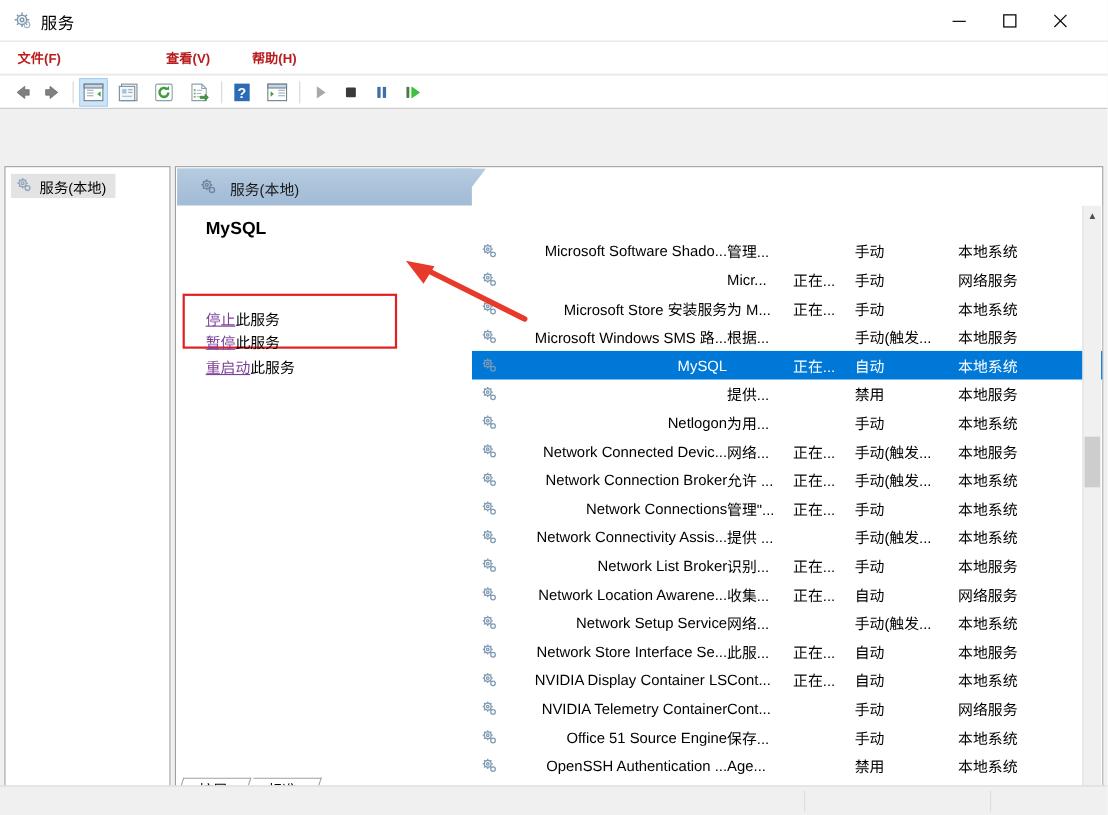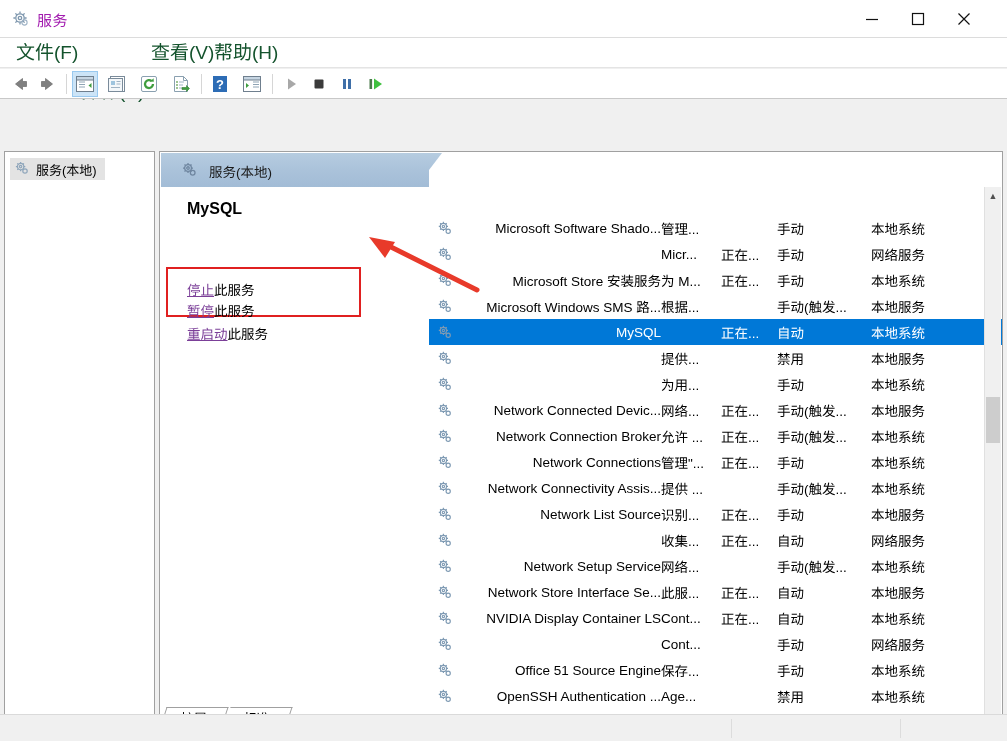--- a/index.html
+++ b/index.html
@@ -9,35 +9,35 @@
     background:#ffffff;
     font-family:"Liberation Sans","DejaVu Sans",sans-serif;
     font-size:13px;color:#000;
     -webkit-font-smoothing:antialiased;
   }
   .app{position:relative;width:1007px;height:741px;background:#f0f0f0;}
 
   
   .titlebar{position:absolute;left:0;top:0;width:1007px;height:38px;background:#ffffff;}
   .titlebar .tbicon{position:absolute;left:12px;top:10px;width:18px;height:18px;}
-  .titlebar .tbtitle{position:absolute;left:37px;top:9px;font-size:15px;color:#a21caf;letter-spacing:.5px;}
+  .titlebar .tbtitle{position:absolute;left:37px;top:9px;font-size:15px;color:#000000;letter-spacing:.5px;}
   .wbtn{position:absolute;top:0;width:46px;height:38px;cursor:default;}
   .wbtn .gl{position:absolute;left:0;top:0;width:46px;height:38px;}
   #btn-min{left:849px;}
   #btn-max{left:895px;}
   #btn-close{left:941px;}
   .titlebar .hr{position:absolute;left:0;top:37px;width:1007px;height:1px;background:#dcdcdc;}
 
   
   .menubar{position:absolute;left:0;top:38px;width:1007px;height:30px;background:#ffffff;}
-  .menuitem{position:absolute;top:5px;height:20px;padding:0 6px;font-size:19px;color:#14532d;line-height:20px;cursor:default;}
+  .menuitem{position:absolute;top:5px;height:20px;padding:0 6px;font-size:12px;color:#b91c1c;line-height:20px;cursor:default;font-weight:bold;}
   #menu-file{left:10px;}
   #menu-action{left:75px;margin-top:39px;}
   #menu-view{left:145px;}
-  #menu-help{left:208px;}
+  #menu-help{left:223px;}
   .menubar .hr{position:absolute;left:0;top:29px;width:1007px;height:1px;background:#e4e4e4;}
 
   
   .toolbar{position:absolute;left:0;top:69px;width:1007px;height:30px;background:#ffffff;}
   .tbi{position:absolute;top:3px;width:24px;height:24px;cursor:default;}
   .tbi.pressed{background:#cce4f7;outline:1px solid #99c9ef;}
   .tsep{position:absolute;top:5px;width:1px;height:20px;background:#d6d6d6;}
   .toolbar .hr{position:absolute;left:0;top:29px;width:1007px;height:1px;background:#c8c8c8;}
 
   
@@ -401,20 +401,21 @@
             </div>
             <div class="row">
               <span class="rowicon"><svg width="16" height="16" viewBox="0 0 16 16">
                   <g fill="none" stroke="#7e9ab3" stroke-width="1.15">
                     <circle cx="6.4" cy="6.4" r="3.1"></circle>
                     <circle cx="6.4" cy="6.4" r="1.15"></circle>
                     <path d="M6.4 1.8v1.4M6.4 9.6v1.4M1.8 6.4h1.4M9.6 6.4h1.4M3.1 3.1l1 1M8.7 8.7l1 1M9.7 3.1l-1 1M4.1 8.7l-1 1"></path>
                     <circle cx="11.2" cy="11.2" r="2.1"></circle>
                   </g>
                 </svg></span>
+              <span class="cell c-name">Netlogon</span>
               <span class="cell c-desc">为用...</span>
               <span class="cell c-state"></span>
               <span class="cell c-start">手动</span>
               <span class="cell c-logon">本地系统</span>
             </div>
             <div class="row">
               <span class="rowicon"><svg width="16" height="16" viewBox="0 0 16 16">
                   <g fill="none" stroke="#7e9ab3" stroke-width="1.15">
                     <circle cx="6.4" cy="6.4" r="3.1"></circle>
                     <circle cx="6.4" cy="6.4" r="1.15"></circle>
@@ -475,35 +476,36 @@
             </div>
             <div class="row">
               <span class="rowicon"><svg width="16" height="16" viewBox="0 0 16 16">
                   <g fill="none" stroke="#7e9ab3" stroke-width="1.15">
                     <circle cx="6.4" cy="6.4" r="3.1"></circle>
                     <circle cx="6.4" cy="6.4" r="1.15"></circle>
                     <path d="M6.4 1.8v1.4M6.4 9.6v1.4M1.8 6.4h1.4M9.6 6.4h1.4M3.1 3.1l1 1M8.7 8.7l1 1M9.7 3.1l-1 1M4.1 8.7l-1 1"></path>
                     <circle cx="11.2" cy="11.2" r="2.1"></circle>
                   </g>
                 </svg></span>
-              <span class="cell c-name">Network List Source</span>
+              <span class="cell c-name">Network List Broker</span>
               <span class="cell c-desc">识别...</span>
               <span class="cell c-state">正在...</span>
               <span class="cell c-start">手动</span>
               <span class="cell c-logon">本地服务</span>
             </div>
             <div class="row">
               <span class="rowicon"><svg width="16" height="16" viewBox="0 0 16 16">
                   <g fill="none" stroke="#7e9ab3" stroke-width="1.15">
                     <circle cx="6.4" cy="6.4" r="3.1"></circle>
                     <circle cx="6.4" cy="6.4" r="1.15"></circle>
                     <path d="M6.4 1.8v1.4M6.4 9.6v1.4M1.8 6.4h1.4M9.6 6.4h1.4M3.1 3.1l1 1M8.7 8.7l1 1M9.7 3.1l-1 1M4.1 8.7l-1 1"></path>
                     <circle cx="11.2" cy="11.2" r="2.1"></circle>
                   </g>
                 </svg></span>
+              <span class="cell c-name">Network Location Awarene...</span>
               <span class="cell c-desc">收集...</span>
               <span class="cell c-state">正在...</span>
               <span class="cell c-start">自动</span>
               <span class="cell c-logon">网络服务</span>
             </div>
             <div class="row">
               <span class="rowicon"><svg width="16" height="16" viewBox="0 0 16 16">
                   <g fill="none" stroke="#7e9ab3" stroke-width="1.15">
                     <circle cx="6.4" cy="6.4" r="3.1"></circle>
                     <circle cx="6.4" cy="6.4" r="1.15"></circle>
@@ -549,20 +551,21 @@
             </div>
             <div class="row">
               <span class="rowicon"><svg width="16" height="16" viewBox="0 0 16 16">
                   <g fill="none" stroke="#7e9ab3" stroke-width="1.15">
                     <circle cx="6.4" cy="6.4" r="3.1"></circle>
                     <circle cx="6.4" cy="6.4" r="1.15"></circle>
                     <path d="M6.4 1.8v1.4M6.4 9.6v1.4M1.8 6.4h1.4M9.6 6.4h1.4M3.1 3.1l1 1M8.7 8.7l1 1M9.7 3.1l-1 1M4.1 8.7l-1 1"></path>
                     <circle cx="11.2" cy="11.2" r="2.1"></circle>
                   </g>
                 </svg></span>
+              <span class="cell c-name">NVIDIA Telemetry Container</span>
               <span class="cell c-desc">Cont...</span>
               <span class="cell c-state"></span>
               <span class="cell c-start">手动</span>
               <span class="cell c-logon">网络服务</span>
             </div>
             <div class="row">
               <span class="rowicon"><svg width="16" height="16" viewBox="0 0 16 16">
                   <g fill="none" stroke="#7e9ab3" stroke-width="1.15">
                     <circle cx="6.4" cy="6.4" r="3.1"></circle>
                     <circle cx="6.4" cy="6.4" r="1.15"></circle>

